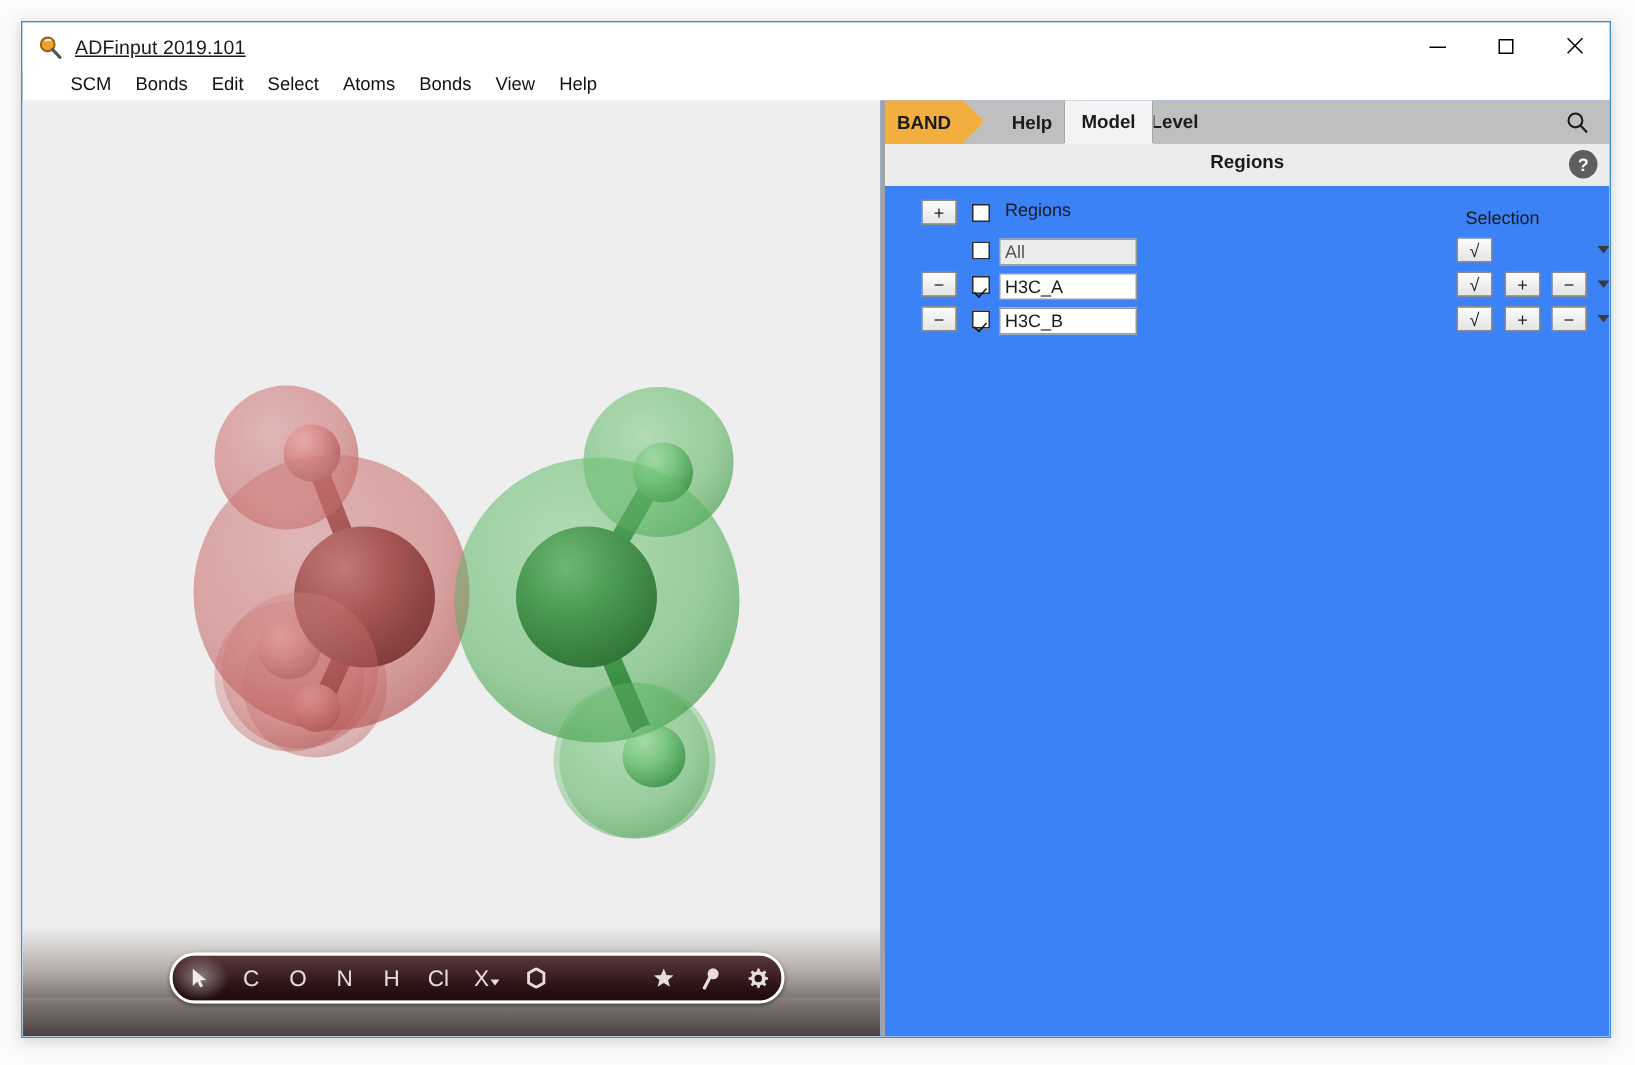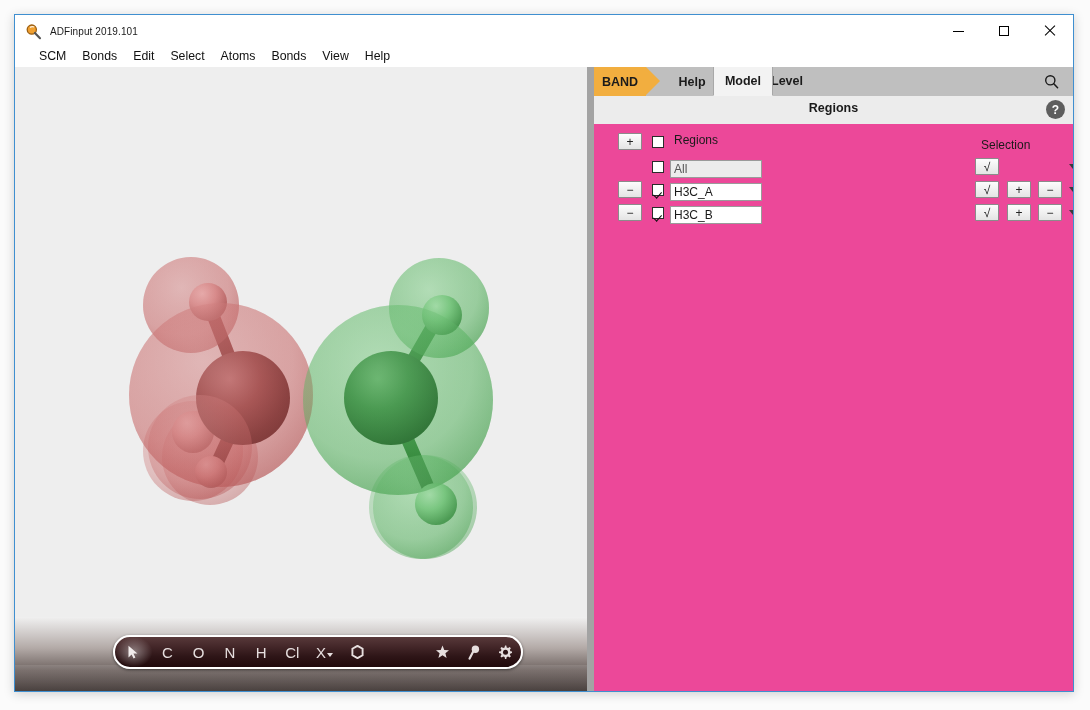--- a/index.html
+++ b/index.html
@@ -12,32 +12,32 @@
     position:absolute;left:14px;top:14px;width:1060px;height:678px;
     background:#ffffff;border:1px solid #3f8fd0;box-sizing:border-box;
     box-shadow:0 2px 10px rgba(0,0,0,.18);
     overflow:hidden;
   }
 
   
   .titlebar{position:absolute;left:0;top:0;width:100%;height:32px;background:#ffffff;}
   .title-left{position:absolute;left:10px;top:0;height:32px;display:flex;align-items:center;gap:8px;}
   .app-icon{width:17px;height:17px;position:relative;display:block;}
-  .title-text{font-size:10px;color:#1a1a1a;letter-spacing:.1px;white-space:nowrap;}
+  .title-text{font-size:13px;color:#1a1a1a;letter-spacing:.1px;white-space:nowrap;text-decoration:underline;}
   .winbtns{position:absolute;right:0;top:0;height:32px;display:flex;}
   .winbtn{width:46px;height:32px;display:flex;align-items:center;justify-content:center;cursor:default;}
   .gl-min{width:11px;height:1px;background:#000;}
   .gl-max{width:10px;height:10px;border:1px solid #000;box-sizing:border-box;}
   .gl-close{width:12px;height:12px;position:relative;}
   .gl-close:before,.gl-close:after{content:"";position:absolute;left:-1px;top:5px;width:14px;height:1px;background:#000;}
   .gl-close:before{transform:rotate(45deg);}
   .gl-close:after{transform:rotate(-45deg);}
 
   
-  .menubar{position:absolute;left:0;top:32px;width:100%;height:19px;background:#fff;display:flex;padding-left:16px;box-sizing:border-box;}
+  .menubar{position:absolute;left:8px;top:32px;width:100%;height:19px;background:#fff;display:flex;padding-left:16px;box-sizing:border-box;}
   .menuitem{font-size:12.3px;color:#111;padding:0 8px;line-height:19px;white-space:nowrap;cursor:default;}
 
   
   .bodyarea{position:absolute;left:0;top:52px;right:0;bottom:0;background:#eeeeee;}
 
   
   .viewport{position:absolute;left:0;top:0;width:572px;bottom:0;background:#eeeeee;overflow:hidden;}
   .mol-svg{position:absolute;left:0;top:0;width:572px;height:626px;}
 
   
@@ -56,21 +56,21 @@
     display:flex;align-items:center;justify-content:center;height:30px;cursor:default;position:relative;}
   .tb-sel{background:radial-gradient(ellipse at center,rgba(255,255,255,.42) 0%,rgba(255,255,255,0) 72%);}
   .tb-arrow{width:12px;height:14px;}
   .tb-hex{width:13px;height:14px;}
   .tb-star{width:15px;height:14px;}
   .tb-lolli{width:12px;height:15px;}
   .tb-gear{width:14px;height:14px;}
   .tb-tri{width:0;height:0;border-left:3.5px solid transparent;border-right:3.5px solid transparent;border-top:4px solid #e6dede;margin-left:1px;margin-top:6px;}
 
   
-  .rpanel{position:absolute;left:572px;top:0;right:0;bottom:0;background:#ec4899;border-left:7px solid #a3a3a3;}
+  .rpanel{position:absolute;left:572px;top:0;right:0;bottom:0;background:#3b82f6;border-left:3px solid #a3a3a3;}
 
   .tabbar{position:absolute;left:0;top:0;right:0;height:29px;background:#bfbfbf;border-bottom:1px solid #a8a8a8;}
   .tab{position:absolute;top:0;height:29px;display:flex;align-items:center;justify-content:center;
        font-size:12.5px;font-weight:bold;color:#1b1b1b;cursor:default;box-sizing:border-box;}
   .tab-band{left:0;width:52px;background:#f2ae3f;z-index:3;}
   .tab-band-tip{position:absolute;left:52px;top:0;width:0;height:0;z-index:3;
        border-top:14.5px solid transparent;border-bottom:14.5px solid transparent;border-left:14px solid #f2ae3f;}
   .tab-main{left:52px;width:76px;background:#bfbfbf;padding-left:16px;z-index:2;}
   .tab-model{left:119px;width:60px;background:#f3f3f3;border-left:1px solid #a8a8a8;border-right:1px solid #a8a8a8;border-bottom:1px solid #f3f3f3;z-index:4;}
   .tab-rest{left:188px;display:flex;align-items:center;height:29px;gap:0;}

